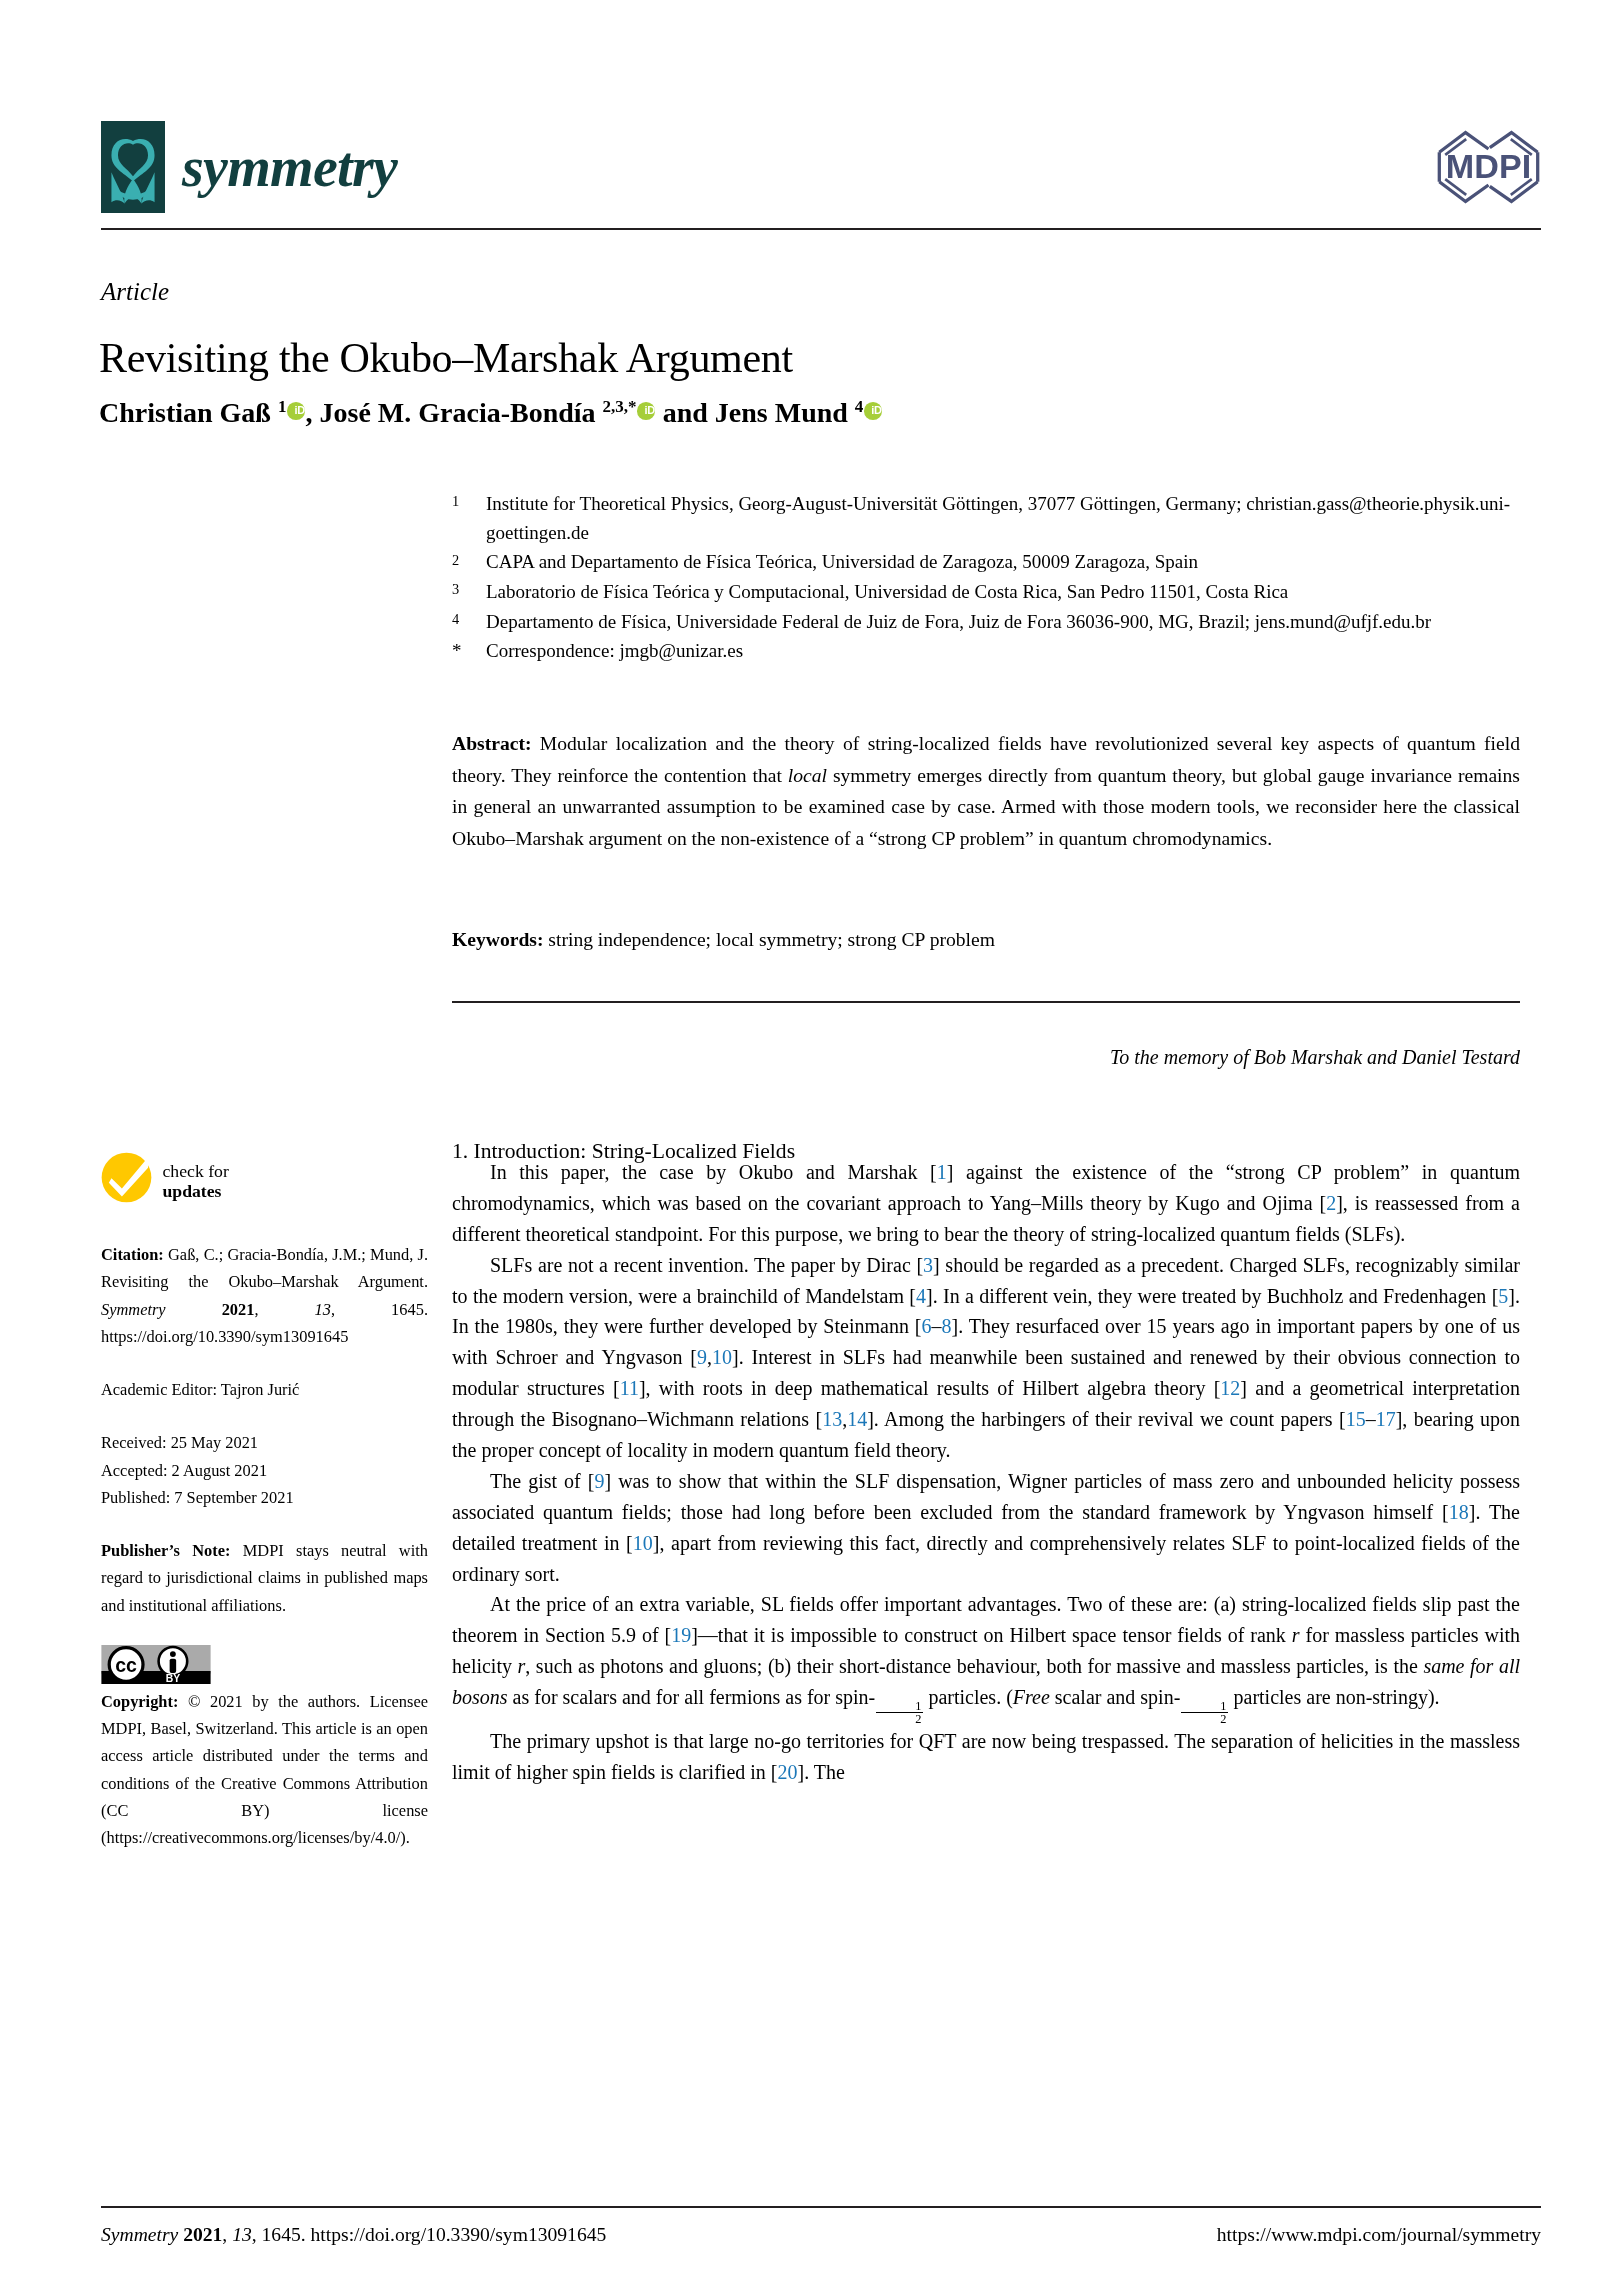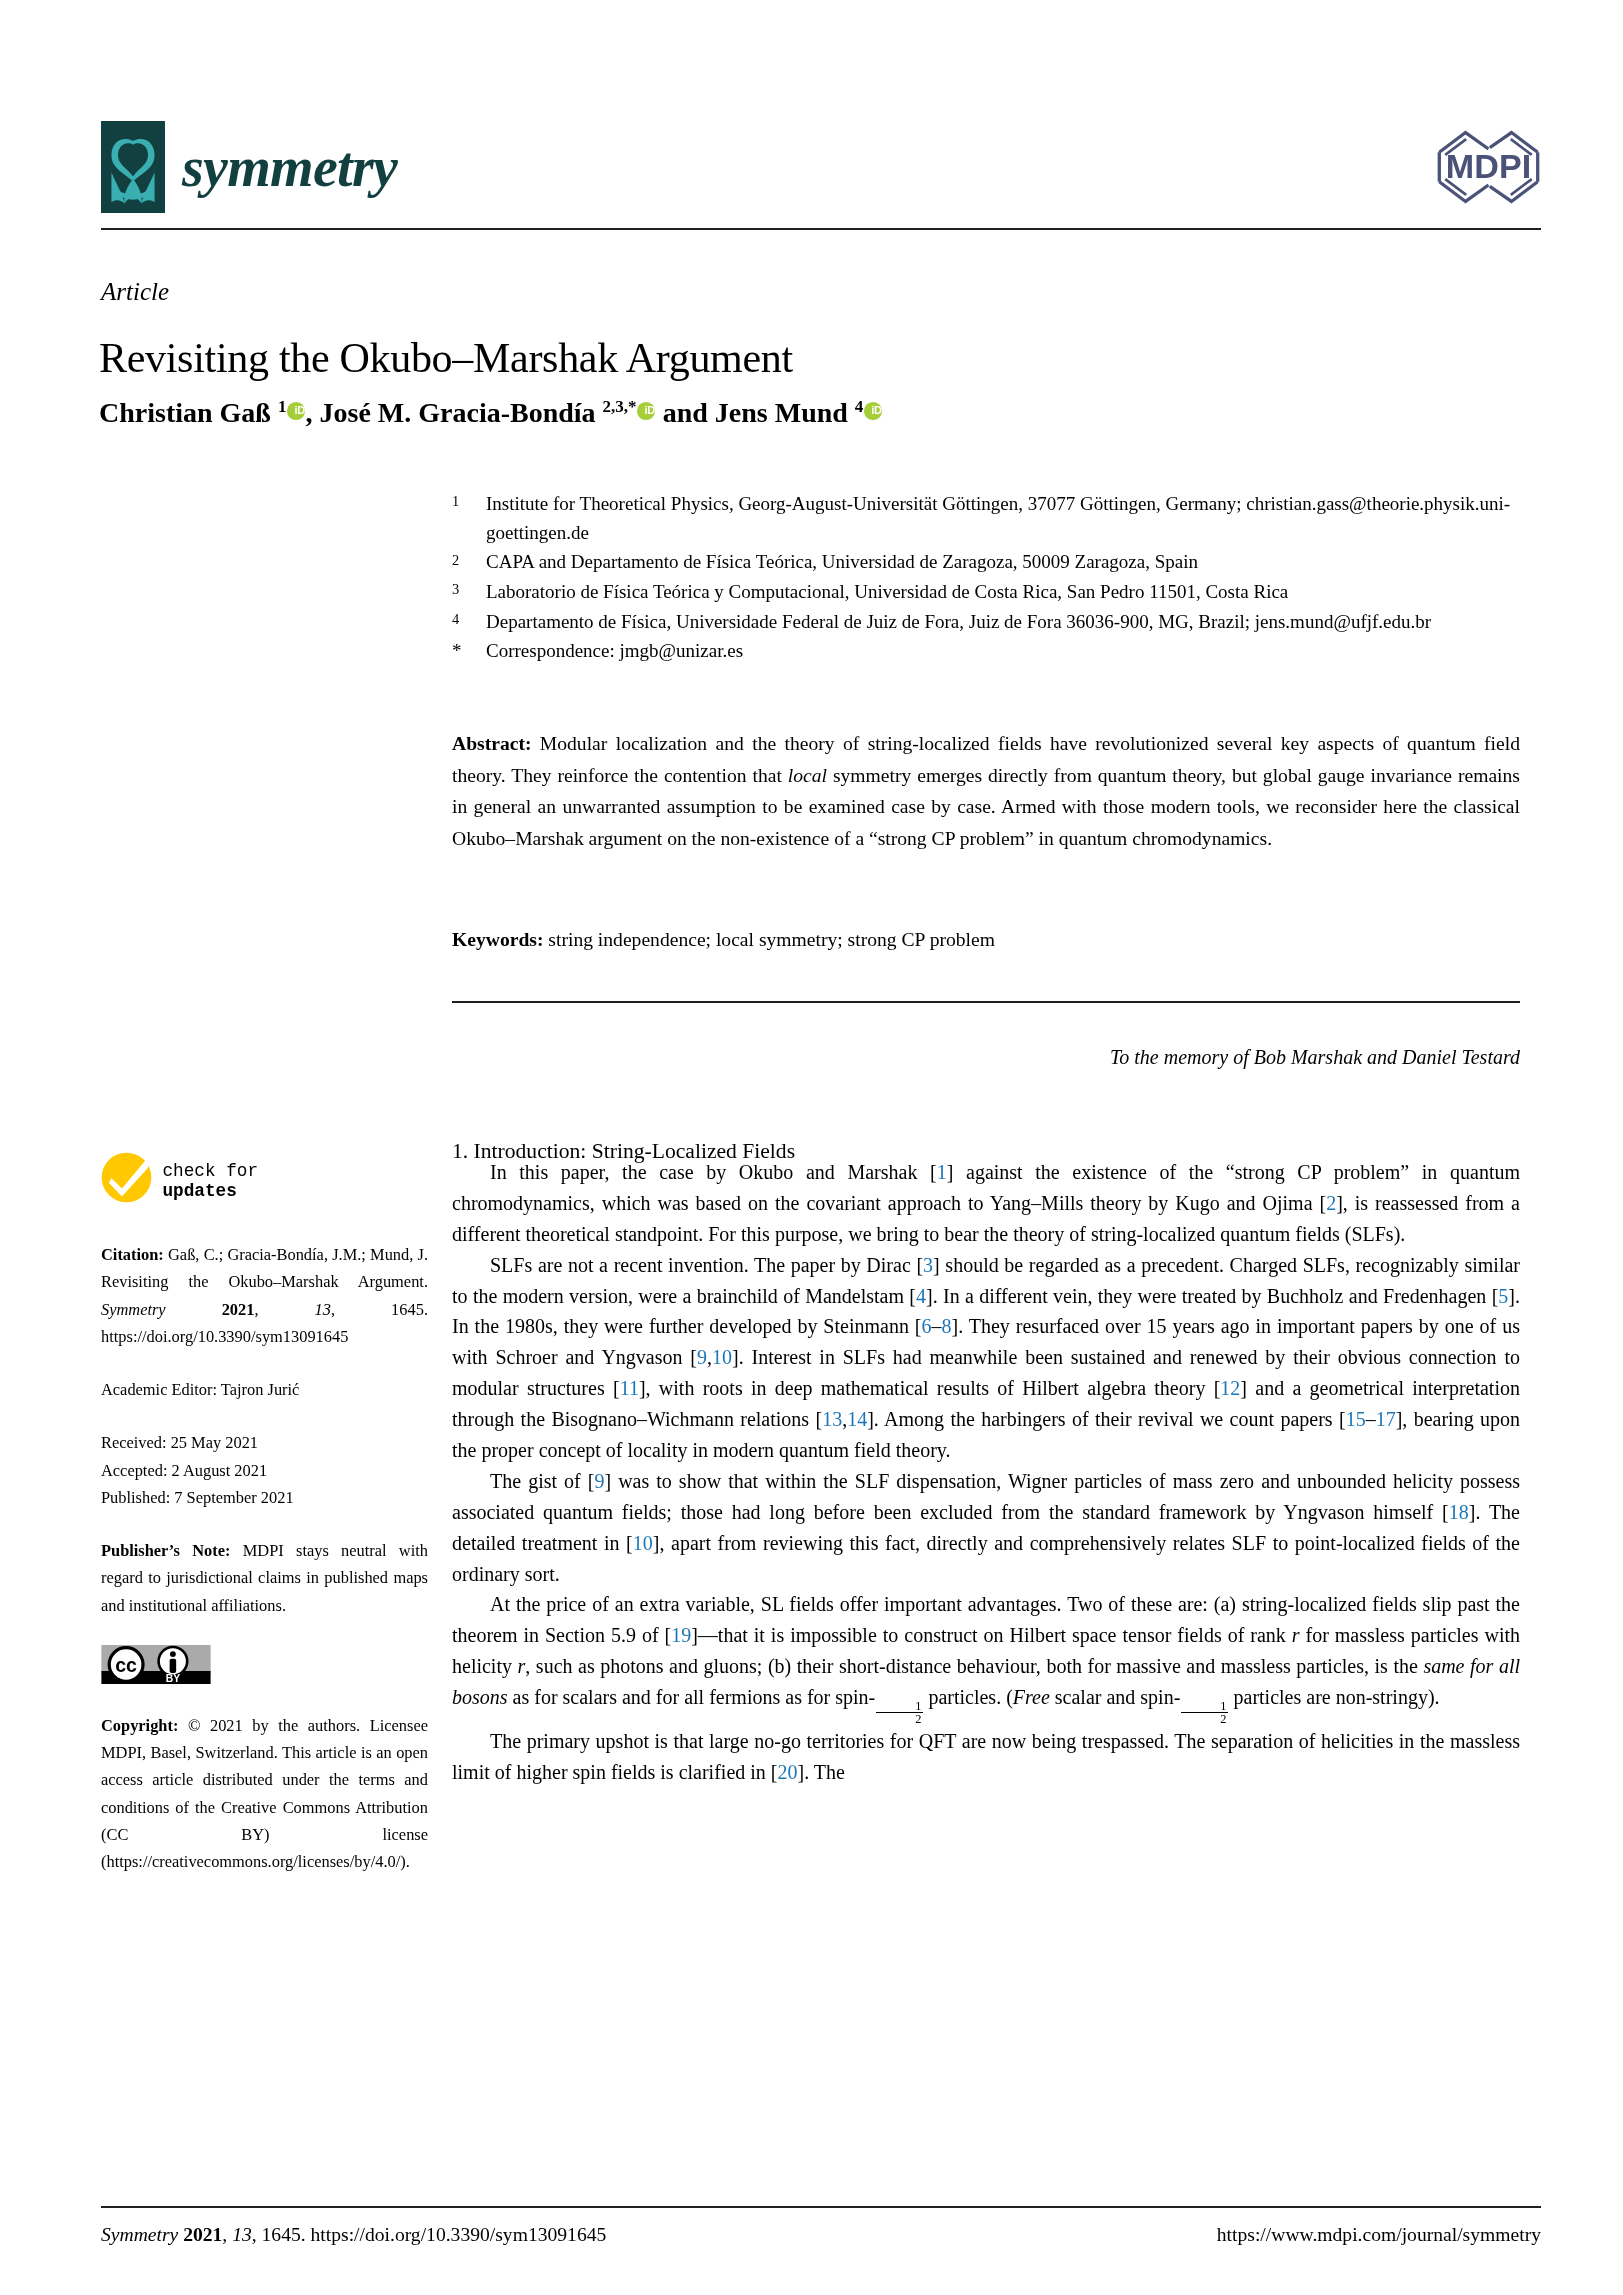--- a/index.html
+++ b/index.html
@@ -235,35 +235,35 @@
     line-height: 1.66;
     text-align: justify;
   }
   .check-updates {
     display: flex;
     align-items: center;
     margin-bottom: 30px;
   }
   .cu-badge { flex: none; margin-right: 10.5px; }
   .cu-text {
-    font-family: Liberation Mono, monospace;
+    font-family: Liberation Serif, serif;
     line-height: 1.12;
     font-size: 17.7px;
   }
   .cu-text .l1 { font-weight: 400; display:block; }
   .cu-text .l2 { font-weight: 700; display:block; }
 
   .sb-block { margin-bottom: 26px; }
   .sb-block b { font-weight: 700; }
   .sb-block i { font-style: italic; }
   .sb-dates div { text-align: left; }
   .cc-badge {
     width: 110px;
     height: 39px;
-    margin-bottom: 28px;
+    margin-bottom: 4px;
   }
 
   
   .rule-bottom {
     position: absolute;
     left: 101px;
     top: 2206px;
     width: 1440px;
     height: 0;
     border-top: 2px solid #231f20;

